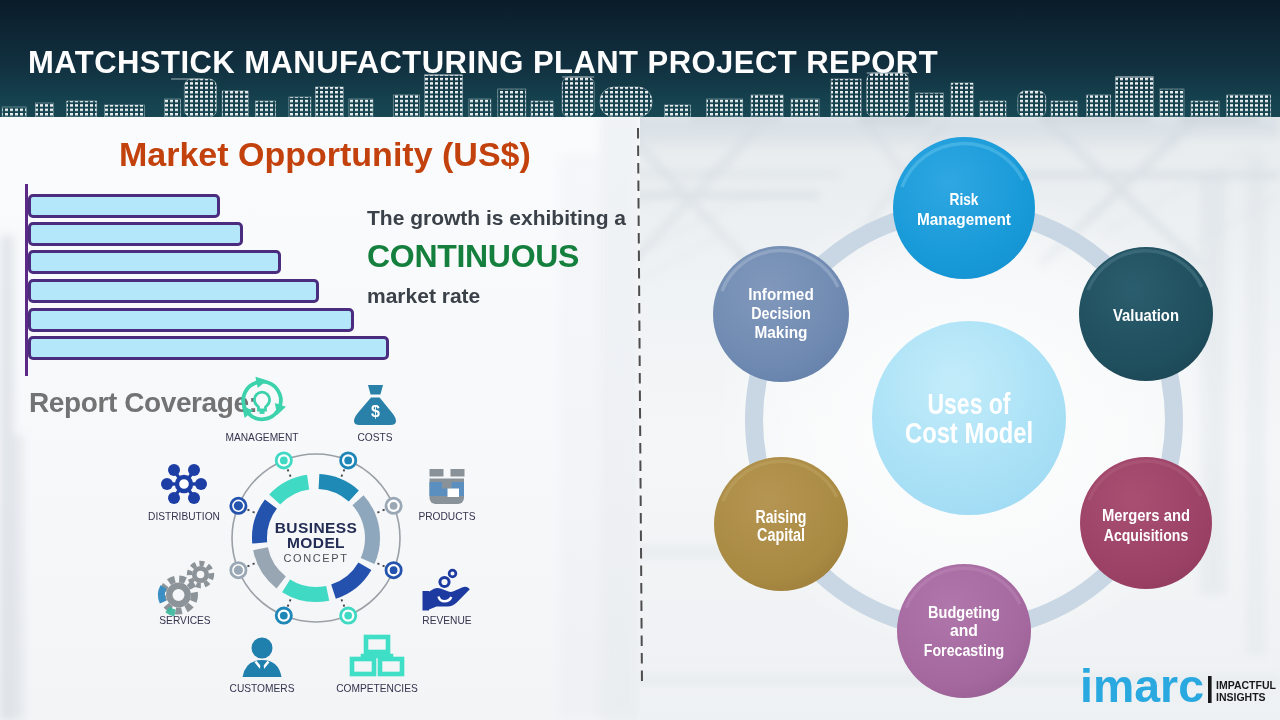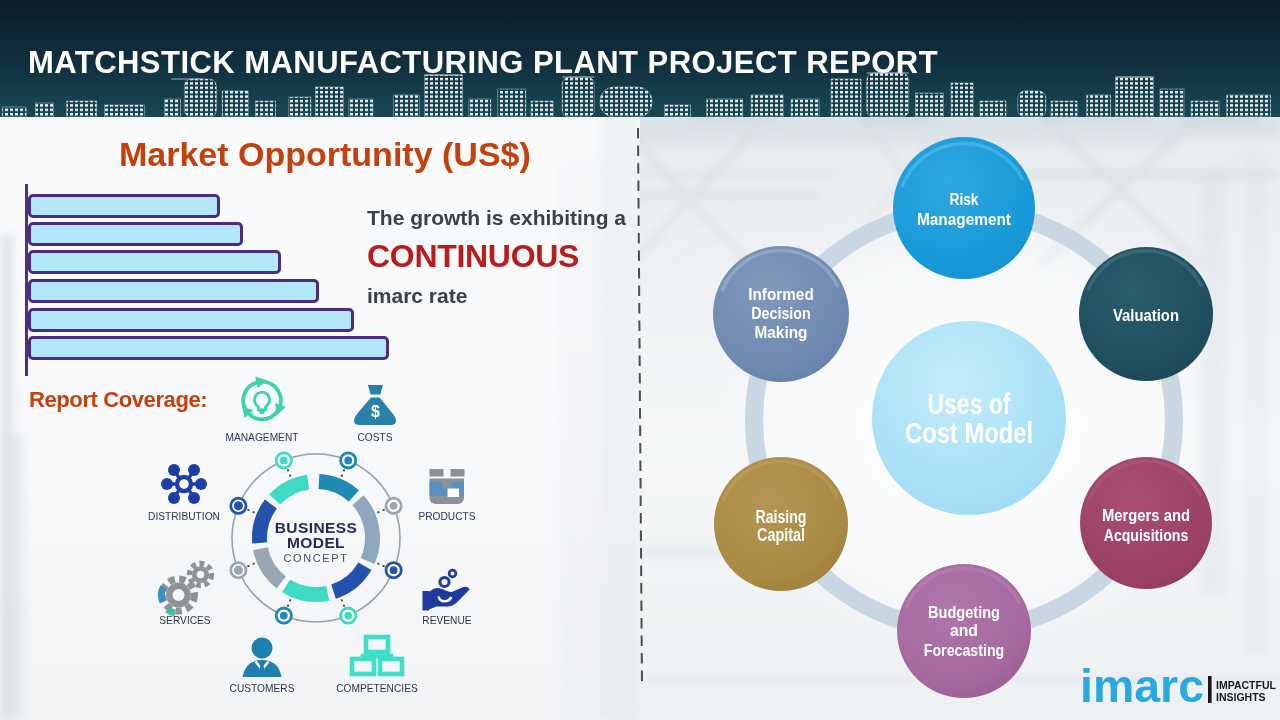--- a/index.html
+++ b/index.html
@@ -120,24 +120,24 @@
 
 <div class="abs" style="left:25px;top:184px;width:3px;height:192px;background:#5b2a86;"></div>
 <div class="abs" style="left:28px;top:194px;width:186px;height:18px;background:#b5e7fa;border:3px solid #4b2d7f;border-radius:5px;"></div>
 <div class="abs" style="left:28px;top:222px;width:209px;height:18px;background:#b5e7fa;border:3px solid #4b2d7f;border-radius:5px;"></div>
 <div class="abs" style="left:28px;top:250px;width:247px;height:18px;background:#b5e7fa;border:3px solid #4b2d7f;border-radius:5px;"></div>
 <div class="abs" style="left:28px;top:279px;width:285px;height:18px;background:#b5e7fa;border:3px solid #4b2d7f;border-radius:5px;"></div>
 <div class="abs" style="left:28px;top:308px;width:320px;height:18px;background:#b5e7fa;border:3px solid #4b2d7f;border-radius:5px;"></div>
 <div class="abs" style="left:28px;top:336px;width:355px;height:18px;background:#b5e7fa;border:3px solid #4b2d7f;border-radius:5px;"></div>
 
 <div class="abs" style="left:367px;top:206px;color:#3a4149;font-size:21px;font-weight:bold;">The growth is exhibiting a</div>
-<div class="abs" style="left:367px;top:238px;color:#b91c1c;font-size:32px;font-weight:bold;letter-spacing:-.3px;">CONTINUOUS</div>
-<div class="abs" style="left:367px;top:284px;color:#3a4149;font-size:21px;font-weight:bold;">imarc rate</div>
-
-<div class="abs" style="left:29px;top:387px;color:#c2410c;font-size:22px;font-weight:bold;letter-spacing:-.4px;">Report Coverage:</div>
+<div class="abs" style="left:367px;top:238px;color:#15803d;font-size:32px;font-weight:bold;letter-spacing:-.3px;">CONTINUOUS</div>
+<div class="abs" style="left:367px;top:284px;color:#3a4149;font-size:21px;font-weight:bold;">market rate</div>
+
+<div class="abs" style="left:29px;top:387px;color:#737373;font-size:28px;font-weight:bold;letter-spacing:-.4px;">Report Coverage:</div>
 
 <div class="abs" id="bizmodel" style="left:130px;top:372px;">
 <svg width="380" height="348" font-family="Liberation Sans, sans-serif">
 
   <circle cx="186" cy="166" r="84" fill="none" stroke="#9aa0a6" stroke-width="1.6"></circle>
 
   <g fill="none" stroke-width="15">
     <path d="M188.96,109.58 A56.5,56.5 0 0 1 223.8,124.0" stroke="#1e8ab5"></path>
     <path d="M228.0,128.2 A56.5,56.5 0 0 1 237.6,189.0" stroke="#8ea7bc"></path>
     <path d="M234.9,194.3 A56.5,56.5 0 0 1 203.5,219.7" stroke="#2351ad"></path>

